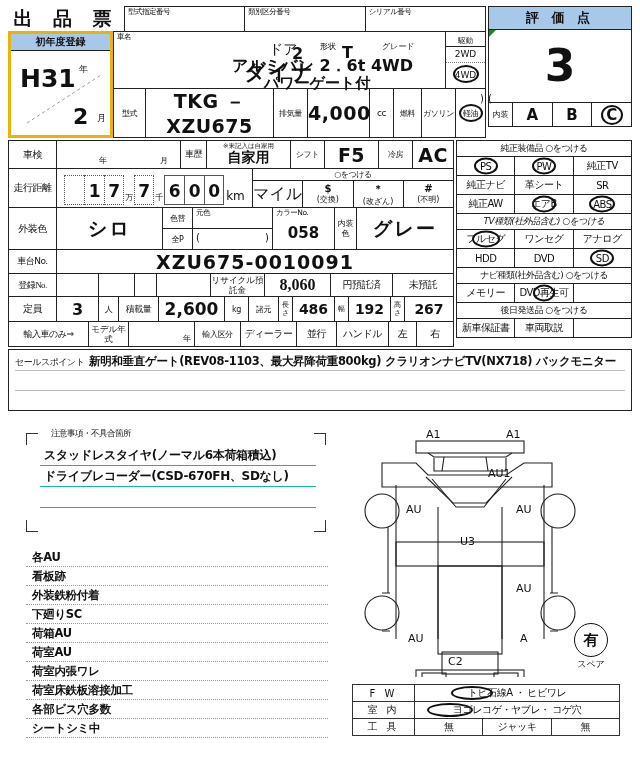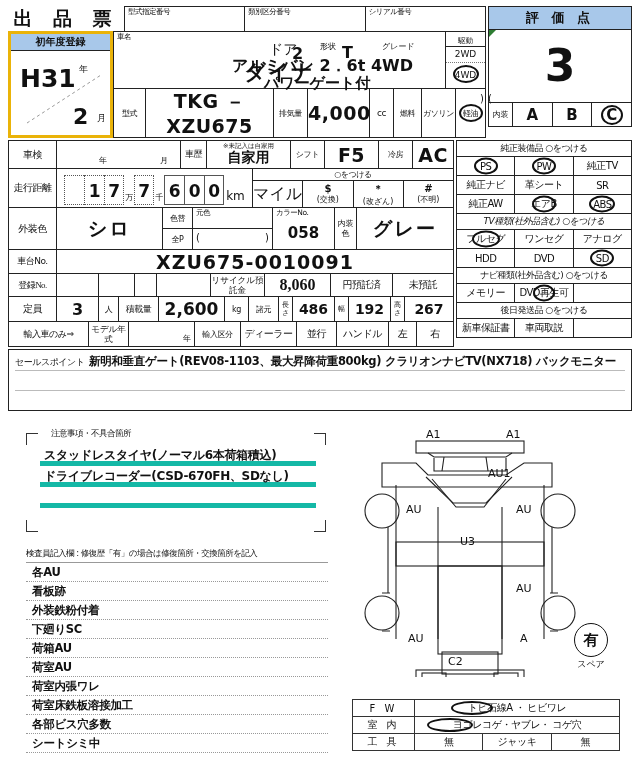--- a/index.html
+++ b/index.html
@@ -76,21 +76,21 @@
 
   .notes { position:relative; height:105px; margin:0 12px 0 18px; }
   .notes .corner { position:absolute; width:12px; height:12px; }
   .c-tl { left:0; top:6px; border-left:1px solid #333; border-top:1px solid #333; }
   .c-tr { right:0; top:6px; border-right:1px solid #333; border-top:1px solid #333; }
   .c-bl { left:0; bottom:0; border-left:1px solid #333; border-bottom:1px solid #333; }
   .c-br { right:0; bottom:0; border-right:1px solid #333; border-bottom:1px solid #333; }
   .notes-title { position:absolute; left:22px; top:1px; font-size:8.5px; background:#fff; padding:0 3px; letter-spacing:-.5px;}
   .notes-rows { position:absolute; left:14px; right:10px; top:18px; }
   .notes-rows div { font-size:12px; font-weight:bold; letter-spacing:-.3px;
-      border-bottom:5px solid #14b8a6; padding:2px 0 2px 4px; height:21px; }
+      border-bottom:1px solid #14b8a6; padding:2px 0 2px 4px; height:21px; }
 
   
   .insp { margin:16px 10px 0 18px; }
   .insp-title { font-size:8.5px; letter-spacing:-.5px; border-bottom:1px solid #999; padding-bottom:2px; }
   .insp div.it { font-size:11.5px; font-weight:bold; letter-spacing:-.3px;
       border-bottom:1px dotted #999; padding:2px 0 1px 6px; }
 
   
   .diagram { position:relative; width:292px; height:250px; }
   .spare-wrap { position:absolute; right:22px; bottom:6px; text-align:center; }
@@ -441,21 +441,20 @@
         <span class="notes-title">注意事項・不具合箇所</span>
         <div class="notes-rows">
           <div>スタッドレスタイヤ(ノーマル6本荷箱積込)</div>
           <div>ドライブレコーダー(CSD-670FH、SDなし)</div>
           <div></div>
           <div style="border-bottom:none;"></div>
         </div>
       </div>
 
       <div class="insp">
-        <div class="insp-title">検査員記入欄 : 修復歴「有」の場合は修復箇所・交換箇所を記入</div>
         <div class="it">各AU</div>
         <div class="it">看板跡</div>
         <div class="it">外装鉄粉付着</div>
         <div class="it">下廻りSC</div>
         <div class="it">荷箱AU</div>
         <div class="it">荷室AU</div>
         <div class="it">荷室内張ワレ</div>
         <div class="it">荷室床鉄板溶接加工</div>
         <div class="it">各部ビス穴多数</div>
         <div class="it">シートシミ中</div>

